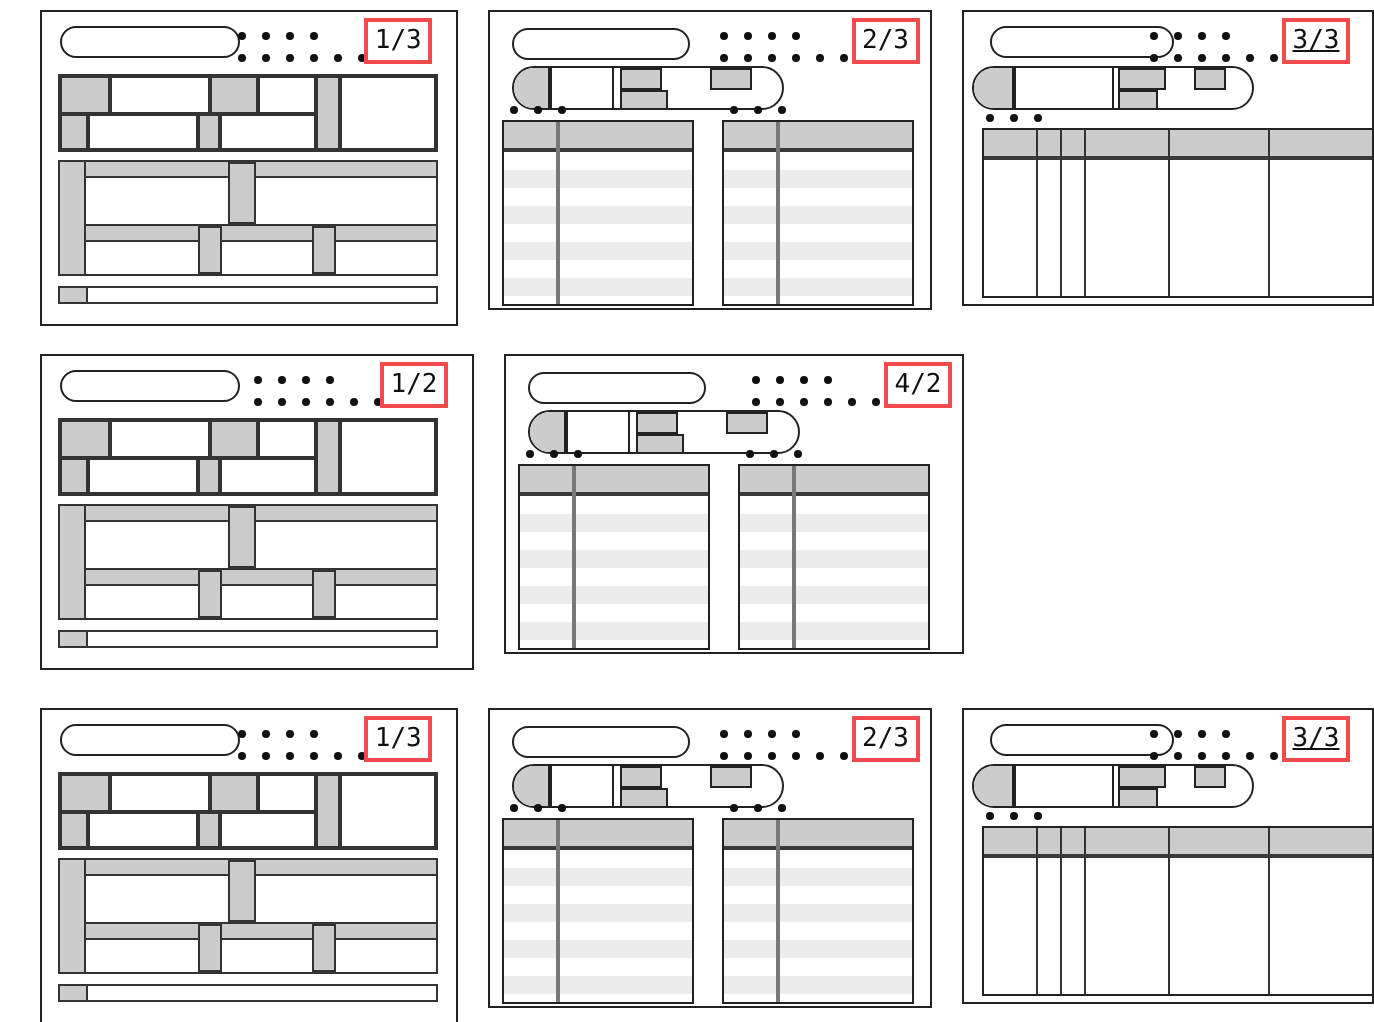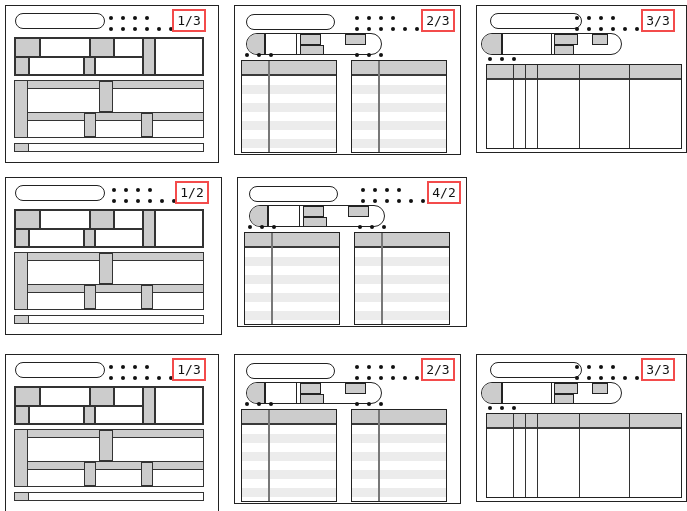--- a/index.html
+++ b/index.html
@@ -1,17 +1,17 @@
 <!DOCTYPE html>
 <html><head>
 <meta charset="utf-8">
 <style>
   html,body{margin:0;padding:0;background:#fff;width:687px;height:511px;overflow:hidden;
     font-family:"DejaVu Sans Mono", monospace;}
-  .wrap{padding:5px 0 0 5px;}
+  .wrap{padding:5px 0 0 20px;}
   .row{display:flex;gap:15px;align-items:flex-start;}
   .row-gap1{margin-bottom:14px;}
   .row-gap2{margin-bottom:19px;}
 
   .panel{position:relative;background:#fff;border:1.5px solid #222;box-sizing:border-box;}
   .type-a{width:217px;height:158px;}
   .type-b{width:230px;height:150px;}
   .type-c{width:214px;height:148px;}
 
   
@@ -27,21 +27,21 @@
   .type-c .dots{right:47px;}
   .dotrow{display:flex;gap:8px;height:4px;margin-bottom:7px;}
   .dot{width:4px;height:4px;border-radius:50%;background:#111;flex:0 0 4px;}
 
   
   .page-label{position:absolute;top:3px;height:19px;min-width:24px;padding:0 3px;
     border:2px solid #f34b4b;background:#fff;color:#111;font-size:13px;line-height:19px;
     display:flex;align-items:center;justify-content:center;}
   .type-a .page-label{right:12px;}
   .type-b .page-label{right:5px;}
-  .type-c .page-label{right:11px;}
+  .type-c .page-label{right:11px;text-decoration:underline;}
 
   
   .sec1{position:absolute;left:8px;top:31px;width:190px;height:39px;border:1.5px solid #333;
     box-sizing:border-box;display:flex;}
   .s1-left{flex:0 0 128px;display:flex;flex-direction:column;}
   .s1-row{flex:1;display:flex;}
   .cell{box-sizing:border-box;border:1px solid #333;}
   .g{background:#ccc;}
   .w{background:#fff;}
   .s1-tallgray{flex:0 0 12px;}

